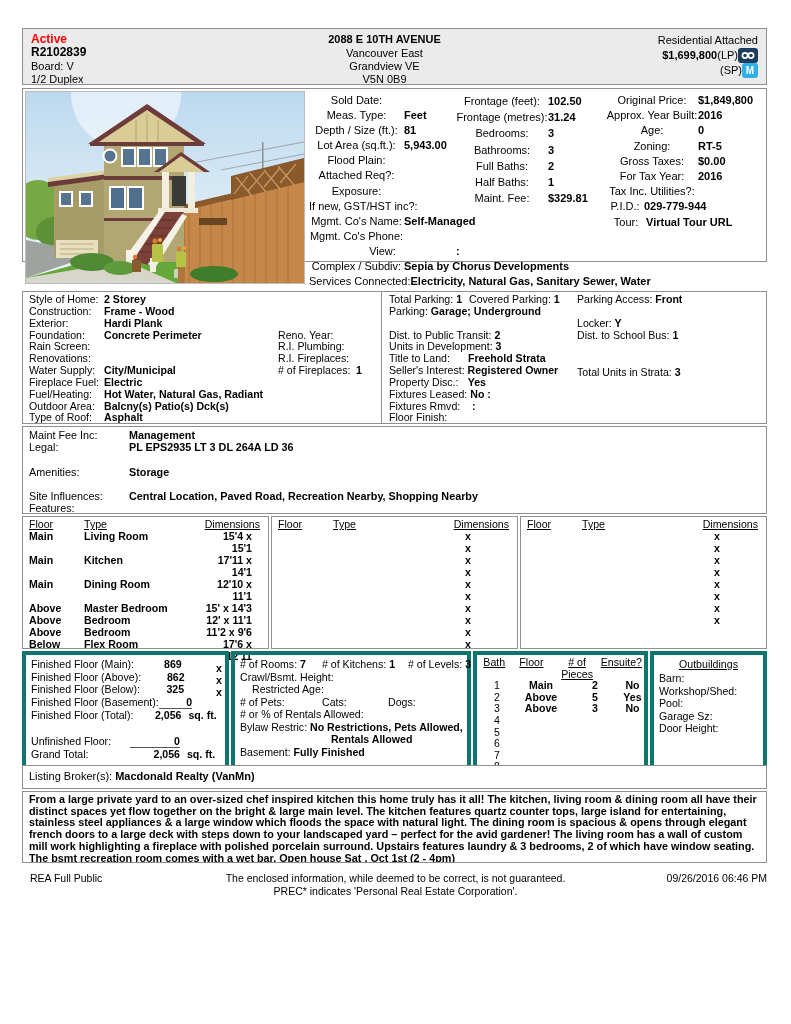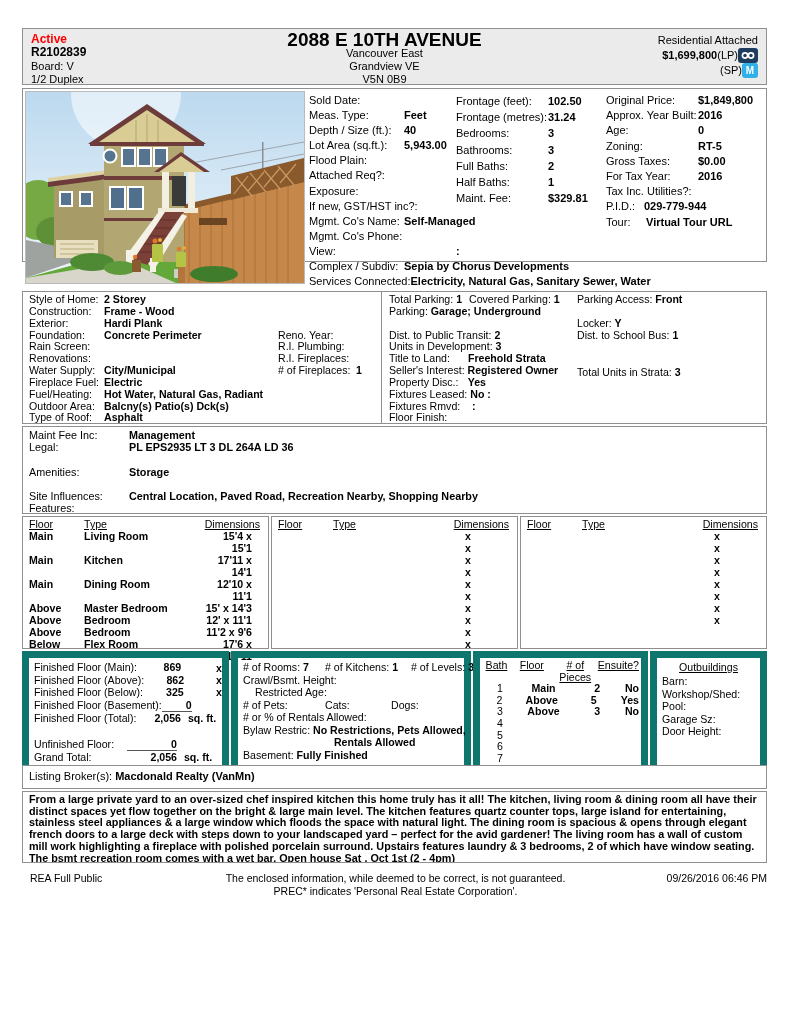--- a/index.html
+++ b/index.html
@@ -9,27 +9,27 @@
   .row{display:flex;align-items:baseline;}
   .lbl{flex:0 0 auto;white-space:pre;}
   .val{font-weight:bold;white-space:pre;}
   
   #hdr{top:28px;height:57px;background:#ebebeb;display:flex;padding:4px 8px;}
   #hdr .hl{width:170px;line-height:13.4px;}
   #hdr .hc{flex:1;text-align:center;line-height:13px;}
   #hdr .hr{width:190px;text-align:right;line-height:15px;}
   .status{color:#f00;font-weight:bold;font-size:12px;}
   .mls{font-weight:bold;font-size:12px;}
-  .title{font-weight:bold;font-size:19px;margin-bottom:1px;}
+  .title{font-weight:bold;font-size:11px;margin-bottom:1px;}
   .price{font-weight:bold;}
   .iconrow{display:flex;justify-content:flex-end;align-items:center;}
   .micon{display:inline-flex;width:16px;height:15px;background:#2fb0e8;color:#fff;border-radius:3px;
          font-weight:bold;font-size:10px;align-items:center;justify-content:center;}
   
-  #main{top:88px;height:174px;}
+  #main{top:88px;height:174px;text-align:center;}
   #photo{position:absolute;left:2px;top:2px;width:280px;height:193px;border:1px solid #bbb;box-sizing:border-box;}
   #info{position:absolute;left:286px;top:4px;width:456px;height:192px;}
   .icol{position:absolute;top:0;}
   #colA{left:0;width:456px;line-height:15.1px;}
   #colB{left:147px;width:150px;line-height:16.2px;}
   #colC{left:297px;width:159px;line-height:15.2px;}
   
   #bld{top:291px;height:133px;font-size:10.6px;line-height:11.85px;padding-top:2px;}
   #bleft{position:absolute;left:6px;top:2px;width:250px;}
   #bmid{position:absolute;left:255px;top:2px;width:105px;}
@@ -42,21 +42,21 @@
   
   .rt{position:absolute;top:516px;width:247px;height:133px;border:1px solid #8f8f8f;box-sizing:border-box;
       font-size:10.6px;line-height:12px;padding:1px 6px;}
   .rt .hrow span{text-decoration:underline;}
   .rt .row{font-weight:bold;}
   .rt .hrow{font-weight:normal;}
   .c1{width:55px;}.c2{width:118px;}.c3{flex:1;text-align:right;padding-right:10px;}
   .hrow .c3{padding-right:2px;}
   .xr .c3{padding-right:40px;}
   
-  .ab{position:absolute;top:651px;height:129px;border:7px solid #0f766e;box-sizing:border-box;
+  .ab{position:absolute;top:651px;height:129px;border:4px solid #0f766e;box-sizing:border-box;
       font-size:10.6px;padding:3px 5px;}
   #areaA{left:22px;width:207px;line-height:12.6px;}
   #roomB{left:231px;width:240px;line-height:12.5px;}
   #bathC{left:473px;width:175px;line-height:11.6px;padding:2px 2px;}
   #outD{left:650px;width:117px;line-height:12.4px;}
   .ar{display:flex;}
   .al{flex:1;white-space:pre;}
   .av{width:50px;text-align:right;font-weight:bold;}
   .avu{border-bottom:1px solid #555;}
   .as{width:36px;font-weight:bold;padding-left:4px;white-space:pre;}
@@ -228,21 +228,21 @@
           <div class="row">
             <span class="lbl" style="min-width: 95px;">Sold Date:</span>
             <span class="val"></span>
           </div>
           <div class="row">
             <span class="lbl" style="min-width: 95px;">Meas. Type:</span>
             <span class="val">Feet</span>
           </div>
           <div class="row">
             <span class="lbl" style="min-width: 95px;">Depth / Size (ft.):</span>
-            <span class="val">40</span>
+            <span class="val">81</span>
           </div>
           <div class="row">
             <span class="lbl" style="min-width: 95px;">Lot Area (sq.ft.):</span>
             <span class="val">5,943.00</span>
           </div>
           <div class="row">
             <span class="lbl" style="min-width: 95px;">Flood Plain:</span>
             <span class="val"></span>
           </div>
           <div class="row">

